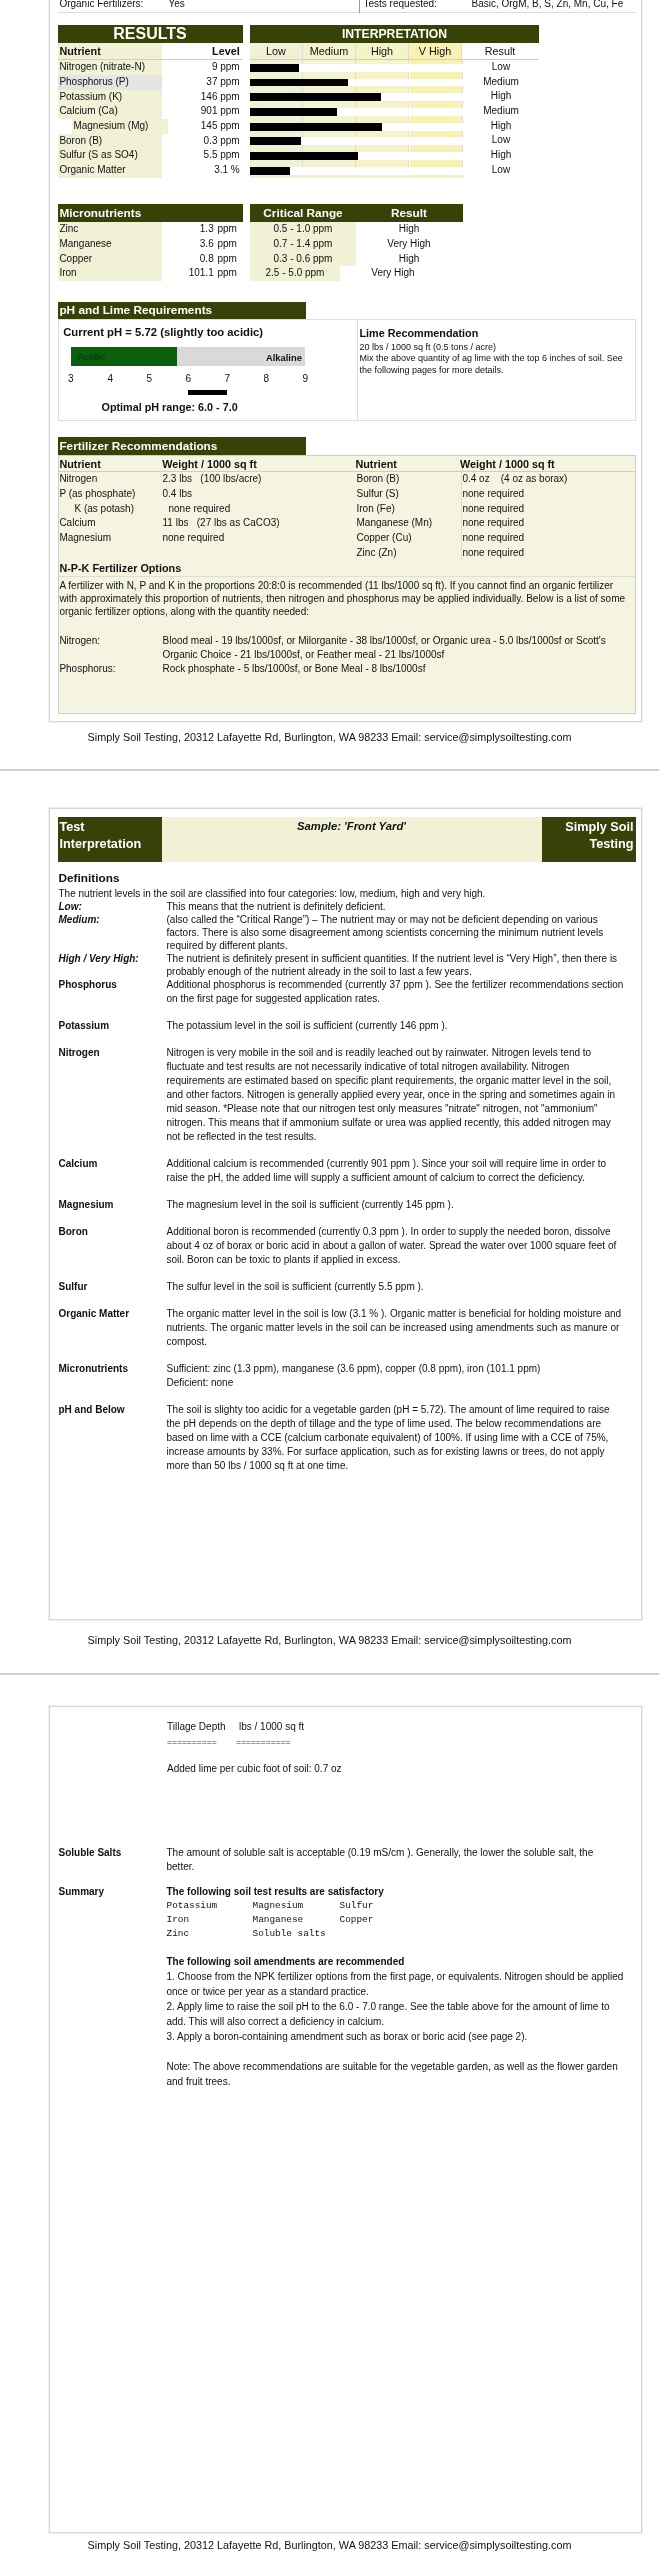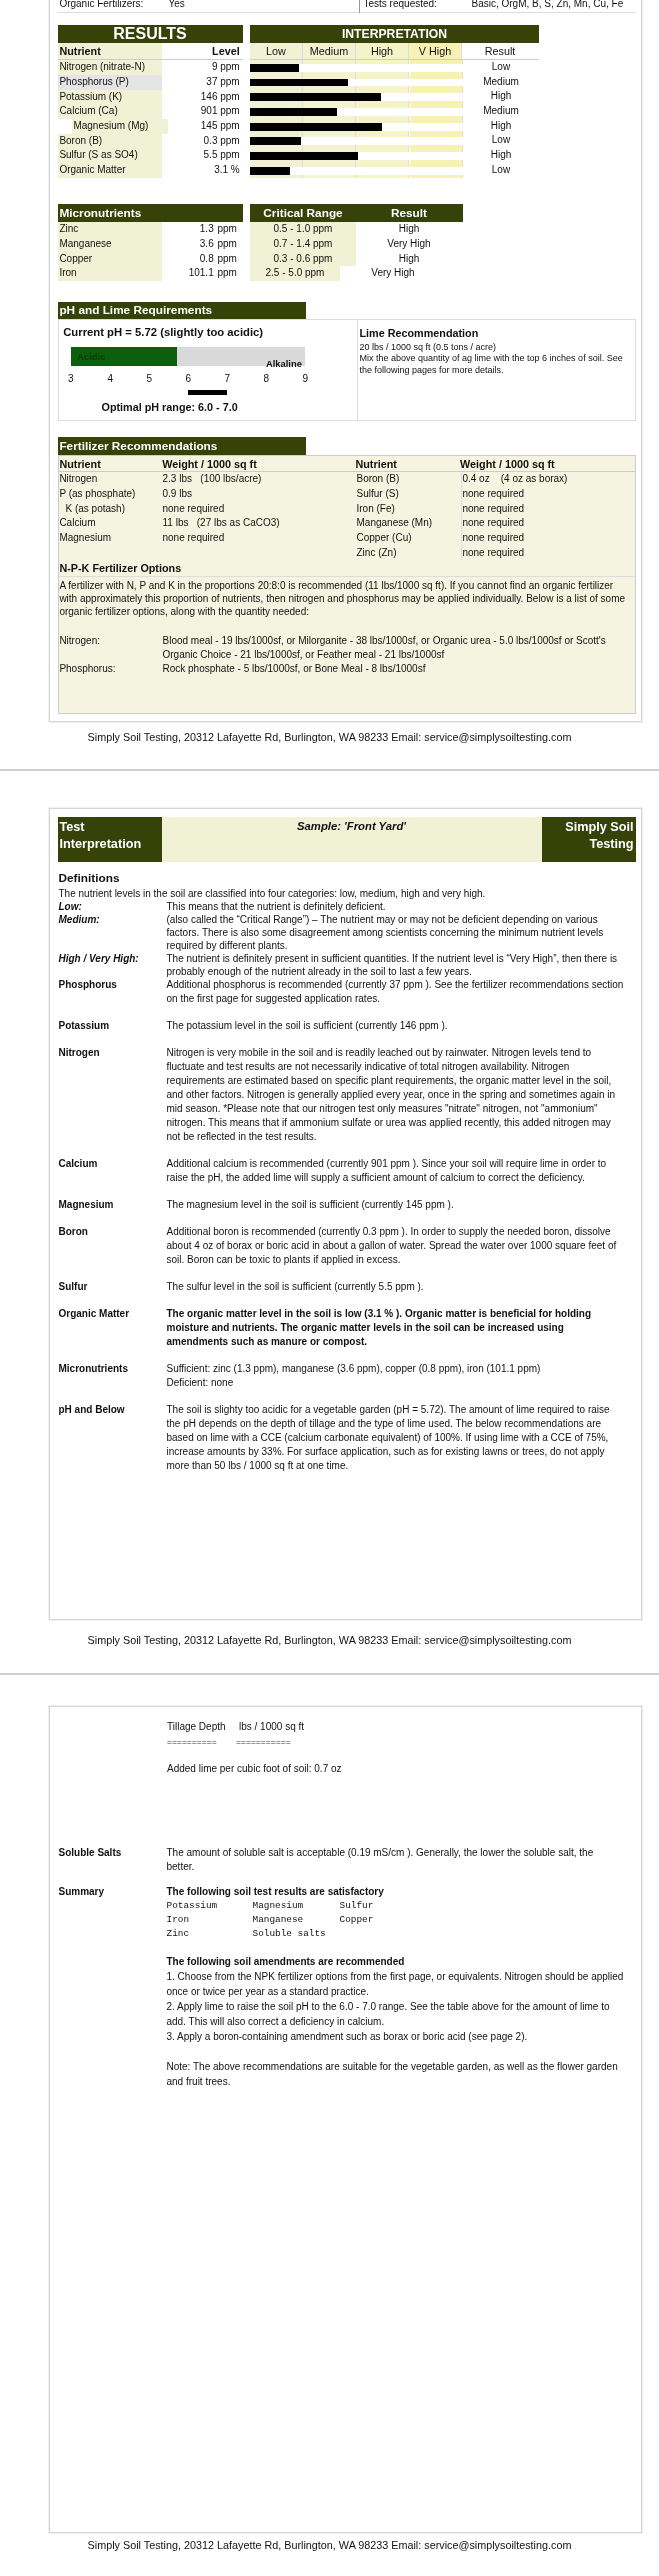--- a/index.html
+++ b/index.html
@@ -180,21 +180,21 @@
         </div>
       </div>
   </div>
 
   <div class="abs hdr" style="left:7.5px; top:305px; width:248px; height:17px; font-size:11.8px; line-height:17px; padding-left:1.9px;">pH and Lime Requirements</div>
   <div class="abs" style="left:7.5px; top:322px; width:578px; height:102px; border:0.9px solid #ddd;">
     <div class="abs" style="left:4.7px; top:5.6px; font-size:11.3px; font-weight:bold;">Current  pH = 5.72  (slightly too acidic)</div>
     <div class="abs" style="left:12.2px; top:27px; width:234px; height:19px; background:#d9d9d9;">
       <div id="ph-fill" class="abs" style="left: 0px; top: 0px; height: 19px; background: rgb(12, 95, 12); width: 106px;"></div>
       <div class="abs" style="left:6.6px; top:3.8px; font-size:9.4px; font-weight:bold; color:#0a3d0a;">Acidic</div>
-      <div class="abs" style="right:2.8px; top:11px; font-size:9.4px; font-weight:bold; color:#111;">Alkaline</div>
+      <div class="abs" style="right:2.8px; top:5px; font-size:9.4px; font-weight:bold; color:#111;">Alkaline</div>
     </div>
     <div id="ph-ticks" class="abs" style="left:12.2px; top:53px; width:234px; height:13px;">
         <div style="position: absolute; left: -9.4px; width: 19px; text-align: center; font-size: 10px; top: 0px;">3</div>
         <div style="position: absolute; left: 30px; width: 19px; text-align: center; font-size: 10px; top: 0px;">4</div>
         <div style="position: absolute; left: 69px; width: 19px; text-align: center; font-size: 10px; top: 0px;">5</div>
         <div style="position: absolute; left: 108px; width: 19px; text-align: center; font-size: 10px; top: 0px;">6</div>
         <div style="position: absolute; left: 147px; width: 19px; text-align: center; font-size: 10px; top: 0px;">7</div>
         <div style="position: absolute; left: 186px; width: 19px; text-align: center; font-size: 10px; top: 0px;">8</div>
         <div style="position: absolute; left: 225px; width: 19px; text-align: center; font-size: 10px; top: 0px;">9</div>
       </div>
@@ -215,24 +215,24 @@
       <div style="width:175px;">Weight / 1000 sq ft</div>
     </div>
     <div style="display:flex;">
       <div id="fert-left" style="width:298px;">
           <div style="display: flex; height: 14.7px; line-height: 14.7px; font-size: 10px;">
             <div style="width: 104px; padding-left: 0.9px;">Nitrogen</div>
             <div style="width: 194px; white-space: pre;">2.3 lbs   (100 lbs/acre)</div>
           </div>
           <div style="display: flex; height: 14.7px; line-height: 14.7px; font-size: 10px;">
             <div style="width: 104px; padding-left: 0.9px;">P (as phosphate)</div>
-            <div style="width: 194px; white-space: pre;">0.9 lbs</div>
-          </div>
-          <div style="display: flex; height: 14.7px; line-height: 14.7px; font-size: 10px;">
-            <div style="width: 104px; padding-left: 7px;">K (as potash)</div>
+            <div style="width: 194px; white-space: pre;">0.4 lbs</div>
+          </div>
+          <div style="display: flex; height: 14.7px; line-height: 14.7px; font-size: 10px;">
+            <div style="width: 104px; padding-left: 7px; margin-left: 9px;">K (as potash)</div>
             <div style="width: 194px; white-space: pre;">none required</div>
           </div>
           <div style="display: flex; height: 14.7px; line-height: 14.7px; font-size: 10px;">
             <div style="width: 104px; padding-left: 0.9px;">Calcium</div>
             <div style="width: 194px; white-space: pre;">11 lbs   (27 lbs as CaCO3)</div>
           </div>
           <div style="display: flex; height: 14.7px; line-height: 14.7px; font-size: 10px;">
             <div style="width: 104px; padding-left: 0.9px;">Magnesium</div>
             <div style="width: 194px; white-space: pre;">none required</div>
           </div>
@@ -328,21 +328,21 @@
         <div class="nut-row">
           <div class="k">Boron</div>
           <div style="width: 457px; white-space: pre-line;">Additional boron is recommended (currently 0.3 ppm ).  In order to supply the needed boron, dissolve about 4 oz of borax or boric acid in about a gallon of water.  Spread the water over 1000 square feet of soil.  Boron can be toxic to plants if applied in excess.</div>
         </div>
         <div class="nut-row">
           <div class="k">Sulfur</div>
           <div style="width: 457px; white-space: pre-line;">The sulfur level in the soil is sufficient (currently 5.5 ppm ).</div>
         </div>
         <div class="nut-row">
           <div class="k">Organic Matter</div>
-          <div style="width: 457px; white-space: pre-line; font-weight: bold;">The organic matter level in the soil is low (3.1 % ).  Organic matter is beneficial for holding moisture and nutrients.  The organic matter levels in the soil can be increased using amendments such as manure or compost.</div>
+          <div style="width: 457px; white-space: pre-line;">The organic matter level in the soil is low (3.1 % ).  Organic matter is beneficial for holding moisture and nutrients.  The organic matter levels in the soil can be increased using amendments such as manure or compost.</div>
         </div>
         <div class="nut-row">
           <div class="k">Micronutrients</div>
           <div style="width: 457px; white-space: pre-line;">Sufficient: zinc (1.3  ppm), manganese (3.6  ppm), copper (0.8  ppm), iron (101.1  ppm)
 Deficient: none</div>
         </div>
         <div class="nut-row">
           <div class="k">pH and Below</div>
           <div style="width: 457px; white-space: pre-line;">The soil is slighty too acidic for a vegetable garden (pH = 5.72).  The amount of lime required to raise the pH depends on the depth of tillage and the type of lime used.  The below recommendations are based on lime with a CCE (calcium carbonate equivalent) of 100%. If using lime with a CCE of 75%, increase amounts by 33%.  For surface application, such as for existing lawns or trees, do not apply more than 50 lbs / 1000 sq ft at one time.</div>
         </div>

